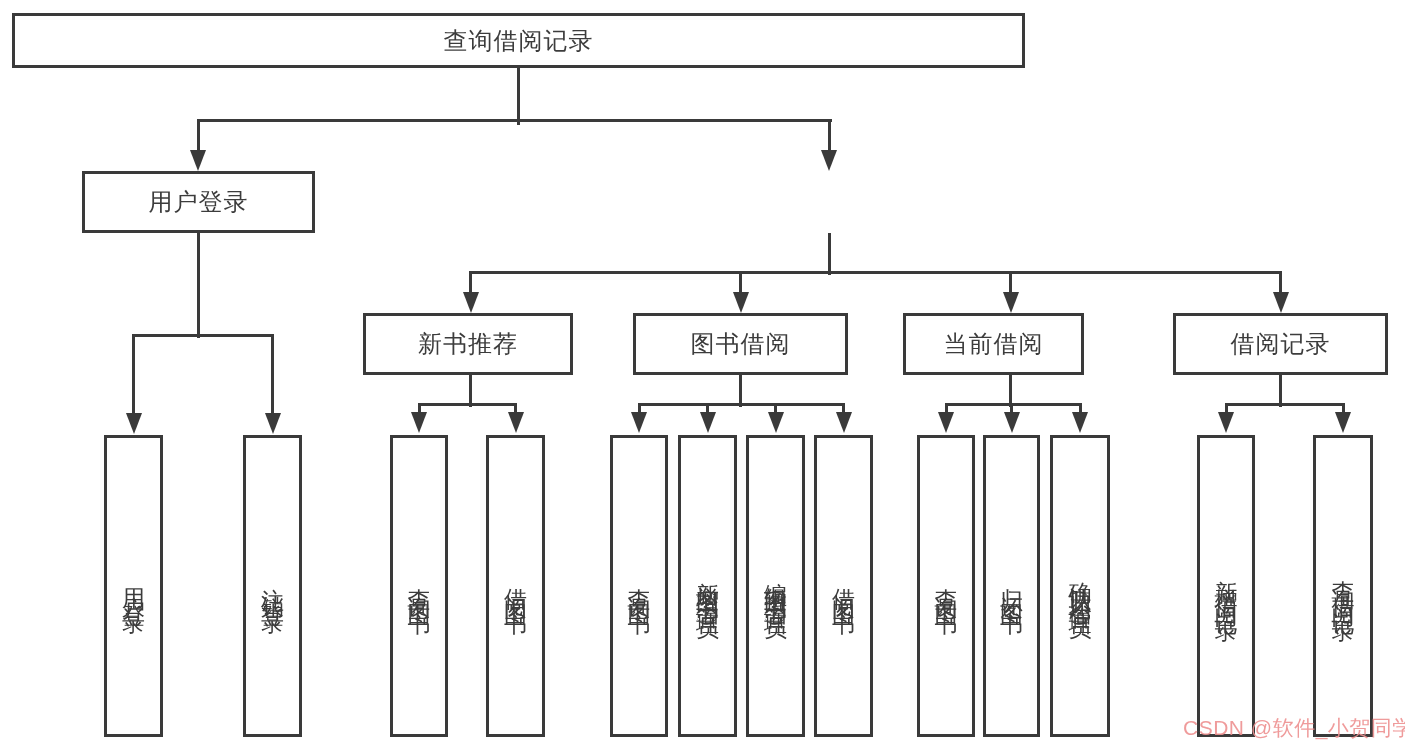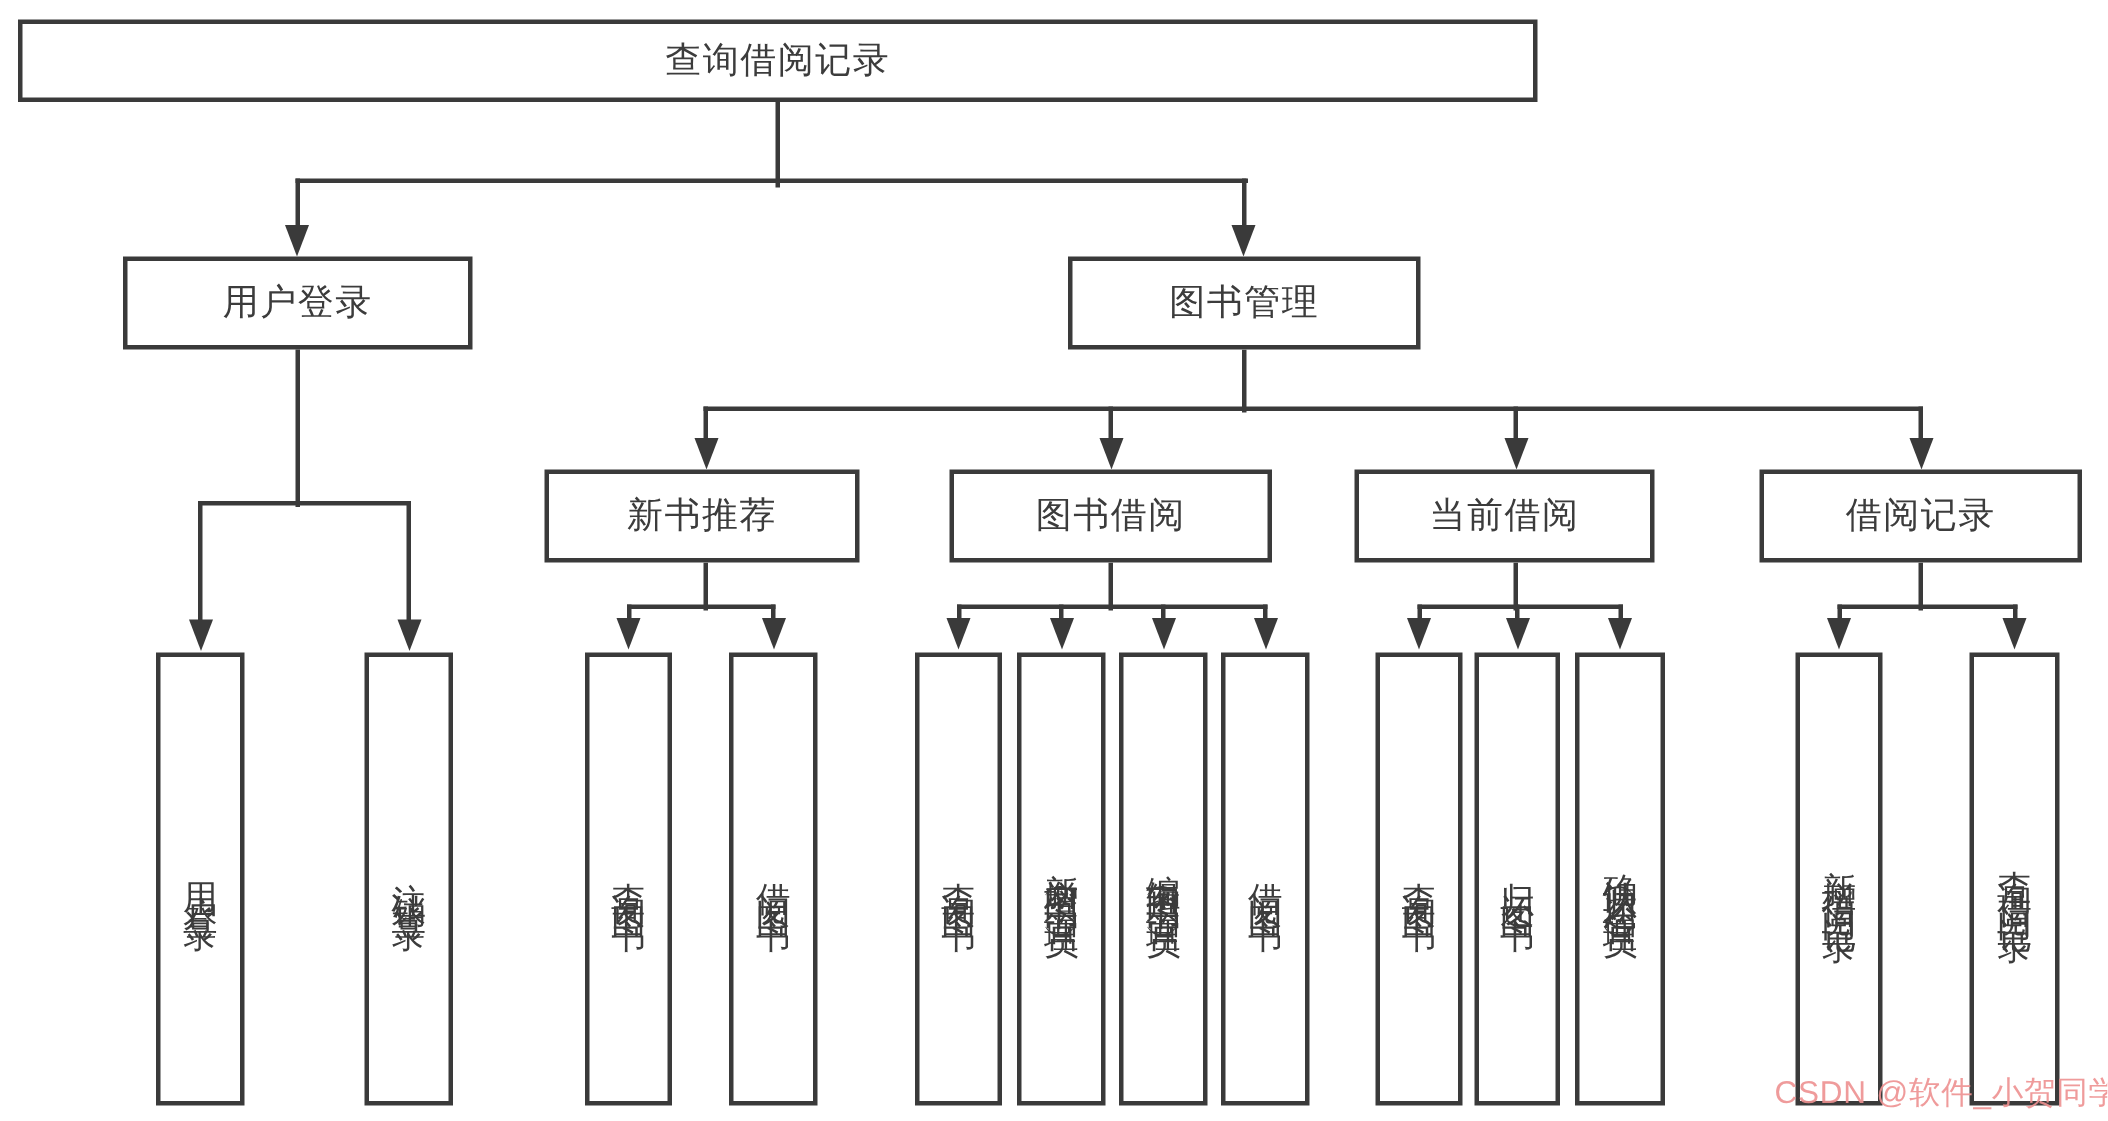--- a/index.html
+++ b/index.html
@@ -99,25 +99,24 @@
   <div class="vline" style="left:1279px;top:375px;height:32px"></div>
   <div class="hline" style="left:1225px;top:403px;width:120px"></div>
   <div class="vline" style="left:1225px;top:403px;height:10px"></div>
   <div class="arr" style="left:1218px;top:412px"></div>
   <div class="vline" style="left:1342px;top:403px;height:10px"></div>
   <div class="arr" style="left:1335px;top:412px"></div>
 
   <div class="box" style="left:12px;top:13px;width:1013px;height:55px">查询借阅记录</div>
 
   <div class="box" style="left:82px;top:171px;width:233px;height:62px">用户登录</div>
-  <div class="box" style="left:712px;top:171px;width:235px;height:62px">图书管理</div>
 
   <div class="box" style="left:363px;top:313px;width:210px;height:62px">新书推荐</div>
   <div class="box" style="left:633px;top:313px;width:215px;height:62px">图书借阅</div>
-  <div class="box" style="left:903px;top:313px;width:200px;height:62px">当前借阅</div>
+  <div class="box" style="left:903px;top:313px;width:181px;height:62px">当前借阅</div>
   <div class="box" style="left:1173px;top:313px;width:215px;height:62px">借阅记录</div>
 
   <div class="vbox" style="left:104px;top:435px;width:59px;height:302px">
     <span class="vtext">用户登录</span>
   </div>
   <div class="vbox" style="left:243px;top:435px;width:59px;height:302px">
     <span class="vtext">注销登录</span>
   </div>
 
   <div class="vbox" style="left:390px;top:435px;width:58px;height:302px">

